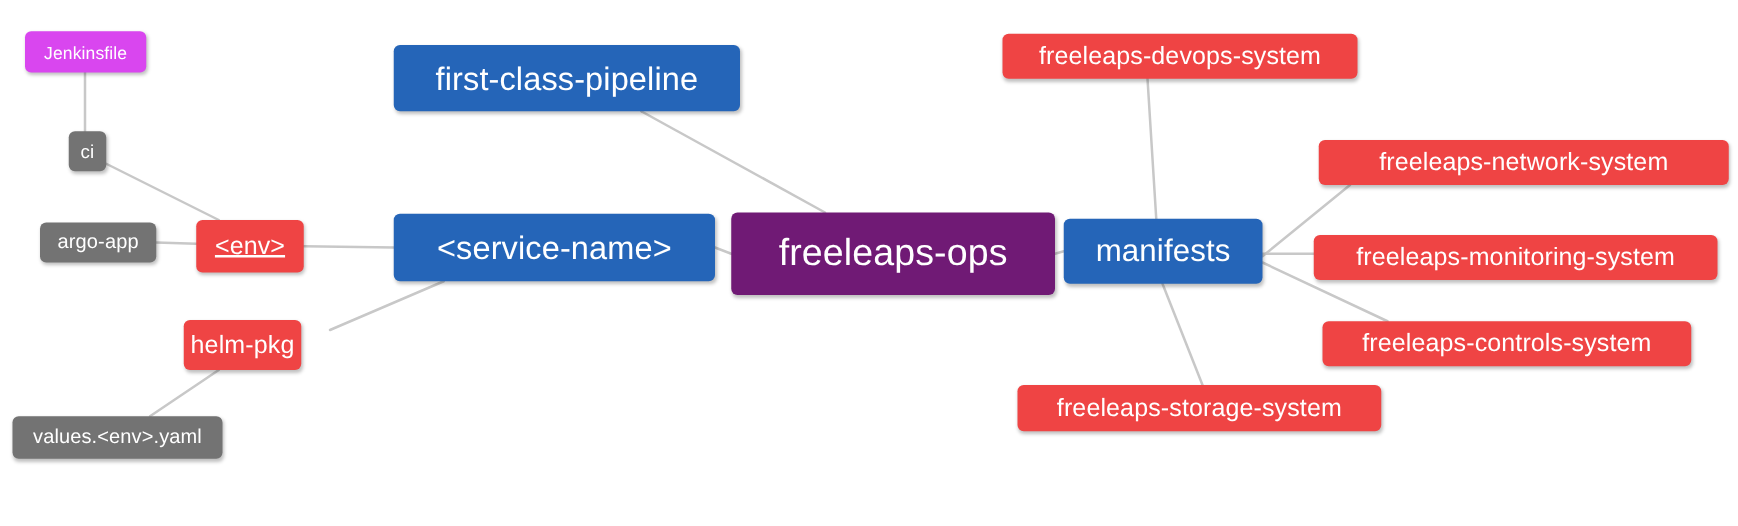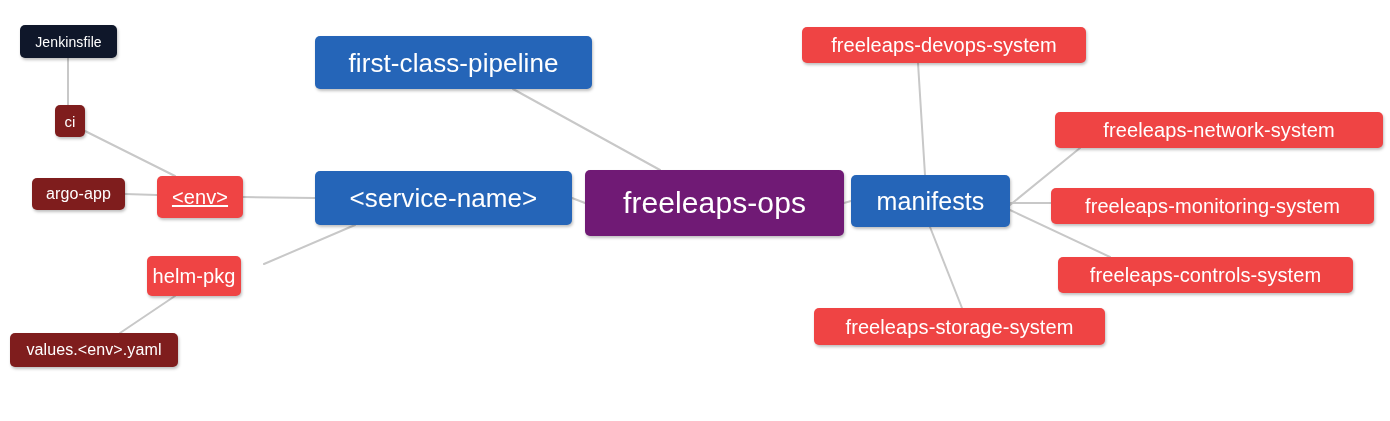--- a/index.html
+++ b/index.html
@@ -35,22 +35,22 @@
     white-space: nowrap;
     border-radius: 5px;
     box-shadow: 1px 2px 3px rgba(0,0,0,0.25);
     letter-spacing: 0.1px;
     line-height: 1;
     z-index: 2;
   }
   .n-root      { background: #701a75; }
   .n-blue      { background: #2565b8; }
   .n-green     { background: #ef4444; }
-  .n-orange    { background: #0f172a; }
-  .n-red       { background: #7f1d1d; }
+  .n-orange    { background: #d946ef; }
+  .n-red       { background: #737373; }
 </style>
 </head>
 <body>
 
 <div id="canvas">
   <svg id="edges" viewBox="0 0 1390 421">
       <line x1="585" y1="203" x2="572" y2="198" stroke="#c8c8c8" stroke-width="2" stroke-linecap="round"></line>
       <line x1="660" y1="170" x2="513" y2="89" stroke="#c8c8c8" stroke-width="2" stroke-linecap="round"></line>
       <line x1="844" y1="203" x2="851" y2="201" stroke="#c8c8c8" stroke-width="2" stroke-linecap="round"></line>
       <line x1="315" y1="198" x2="243" y2="197" stroke="#c8c8c8" stroke-width="2" stroke-linecap="round"></line>

